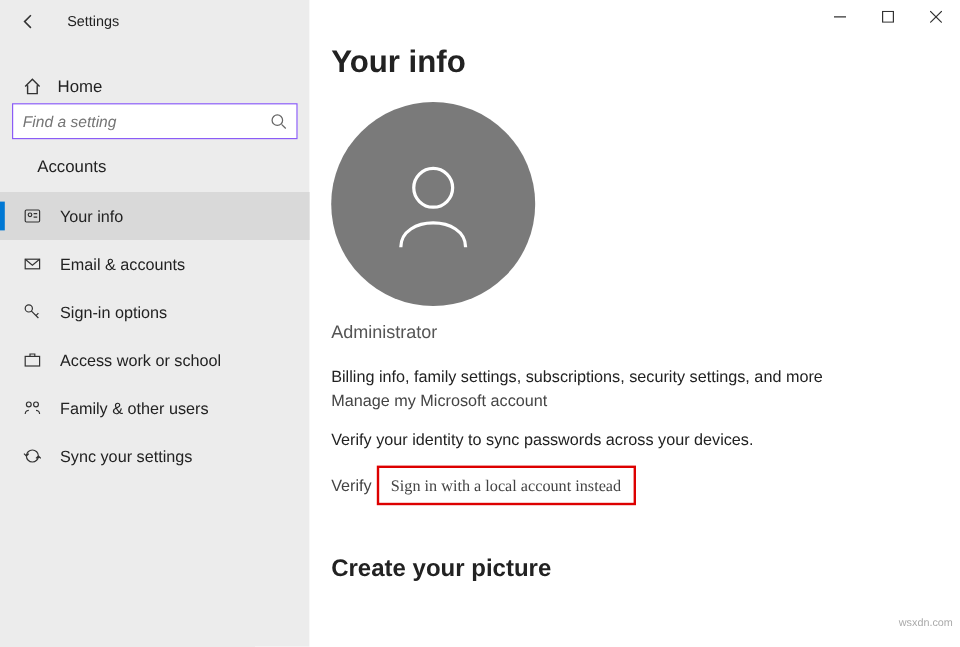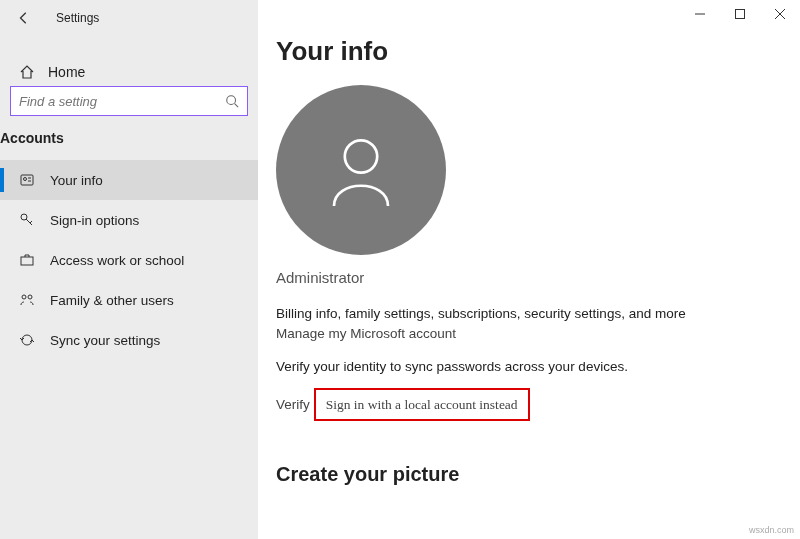--- a/index.html
+++ b/index.html
@@ -7,41 +7,41 @@
     .window { display: flex; height: 100%; }
     .sidebar { width: 258px; background: #ececec; display: flex; flex-direction: column; }
     .topbar { display: flex; align-items: center; height: 36px; padding: 0 10px; }
     .back-btn { width: 28px; height: 28px; display: flex; align-items: center; justify-content: center; cursor: pointer; }
     .app-title { font-size: 12px; margin-left: 18px; }
     .home-row { display: flex; align-items: flex-end; height: 36px; padding: 0 16px; cursor: pointer; margin-top: 8px; }
     .home-row .icon { width: 22px; display: flex; justify-content: center; }
     .home-row span.label { margin-left: 10px; }
     .search-box { margin: 6px 10px 14px 10px; height: 30px; border: 1px solid #8b5cf6; background: #fff; display: flex; align-items: center; padding: 0 8px; }
     .search-box input { border: none; outline: none; flex: 1; font-size: 13px; font-style: italic; color: #666; background: transparent; }
-    .section-title { font-weight: 700; font-size: 14px; padding: 0 0; margin-bottom: 14px; }
+    .section-title { font-weight: 400; font-size: 14px; padding: 0 31px; margin-bottom: 14px; }
     .nav { display: flex; flex-direction: column; }
     .nav-item { display: flex; align-items: center; height: 40px; padding: 0 16px; cursor: pointer; position: relative; }
     .nav-item.active { background: #d9d9d9; }
     .nav-item.active::before { content: ""; position: absolute; left: 0; top: 8px; bottom: 8px; width: 4px; background: #0078d4; }
     .nav-item .icon { width: 22px; display: flex; justify-content: center; color: #333; }
     .nav-item .label { margin-left: 12px; font-size: 13.5px; }
     .main { flex: 1; background: #fff; display: flex; flex-direction: column; }
     .window-controls { height: 36px; display: flex; justify-content: flex-end; align-items: flex-start; }
     .wc { width: 40px; height: 28px; display: flex; align-items: center; justify-content: center; cursor: pointer; }
     .content { padding: 0 0 0 18px; overflow: auto; flex: 1; }
     h1 { font-size: 26px; font-weight: 600; margin-bottom: 18px; }
     .avatar-wrap { width: 170px; height: 170px; border-radius: 50%; background: #7a7a7a; display: flex; align-items: center; justify-content: center; margin-bottom: 14px; }
     .avatar-wrap svg { fill: none; stroke: #fff; stroke-width: 3; }
     .role { color: #555; font-size: 15px; margin-bottom: 20px; }
     .desc { font-size: 13.5px; margin-bottom: 4px; }
     .link { font-size: 13.5px; color: #444; cursor: pointer; margin-bottom: 18px; display: inline-block; }
     .highlight-box { border: 2px solid #d00; padding: 6px 10px; display: inline-block; margin-top: 10px; margin-bottom: 32px; }
     .highlight-box .link { margin-bottom: 0; font-family: Liberation Serif, serif; }
     h2 { font-size: 20px; font-weight: 600; margin-top: 10px; }
-    .watermark { position: absolute; bottom: 4px; right: 6px; font-size: 9px; color: #aaa; }
+    .watermark { position: absolute; bottom: 15px; right: 6px; font-size: 9px; color: #aaa; }
   </style>
 </head>
 <body>
 
 <div class="window">
   <div class="sidebar">
     <div class="topbar">
       <div class="back-btn">
         <svg width="14" height="14" viewBox="0 0 16 16">
             <path d="M10 2 L4 8 L10 14" stroke="#333" stroke-width="1.5" fill="none"></path>
@@ -68,20 +68,29 @@
     <div class="nav">
       <div class="nav-item active">
         <span class="icon">
             <svg width="16" height="16" viewBox="0 0 16 16">
               <rect x="2" y="3" width="12" height="10" rx="1" stroke="#333" fill="none"></rect>
               <circle cx="6" cy="7" r="1.5" stroke="#333" fill="none"></circle>
               <path d="M9 6 H12 M9 9 H12" stroke="#333"></path>
             </svg>
           </span>
         <span class="label">Your info</span>
+      </div>
+      <div class="nav-item">
+        <span class="icon">
+            <svg width="16" height="16" viewBox="0 0 16 16">
+              <rect x="2" y="4" width="12" height="8" stroke="#333" fill="none"></rect>
+              <path d="M2 4 L8 9 L14 4" stroke="#333" fill="none"></path>
+            </svg>
+          </span>
+        <span class="label">Email &amp; accounts</span>
       </div>
       <div class="nav-item">
         <span class="icon">
             <svg width="16" height="16" viewBox="0 0 16 16">
               <circle cx="5" cy="5" r="3" stroke="#333" fill="none"></circle>
               <path d="M7 7 L13 13 M11 11 L13 9" stroke="#333" fill="none"></path>
             </svg>
           </span>
         <span class="label">Sign-in options</span>
       </div>

